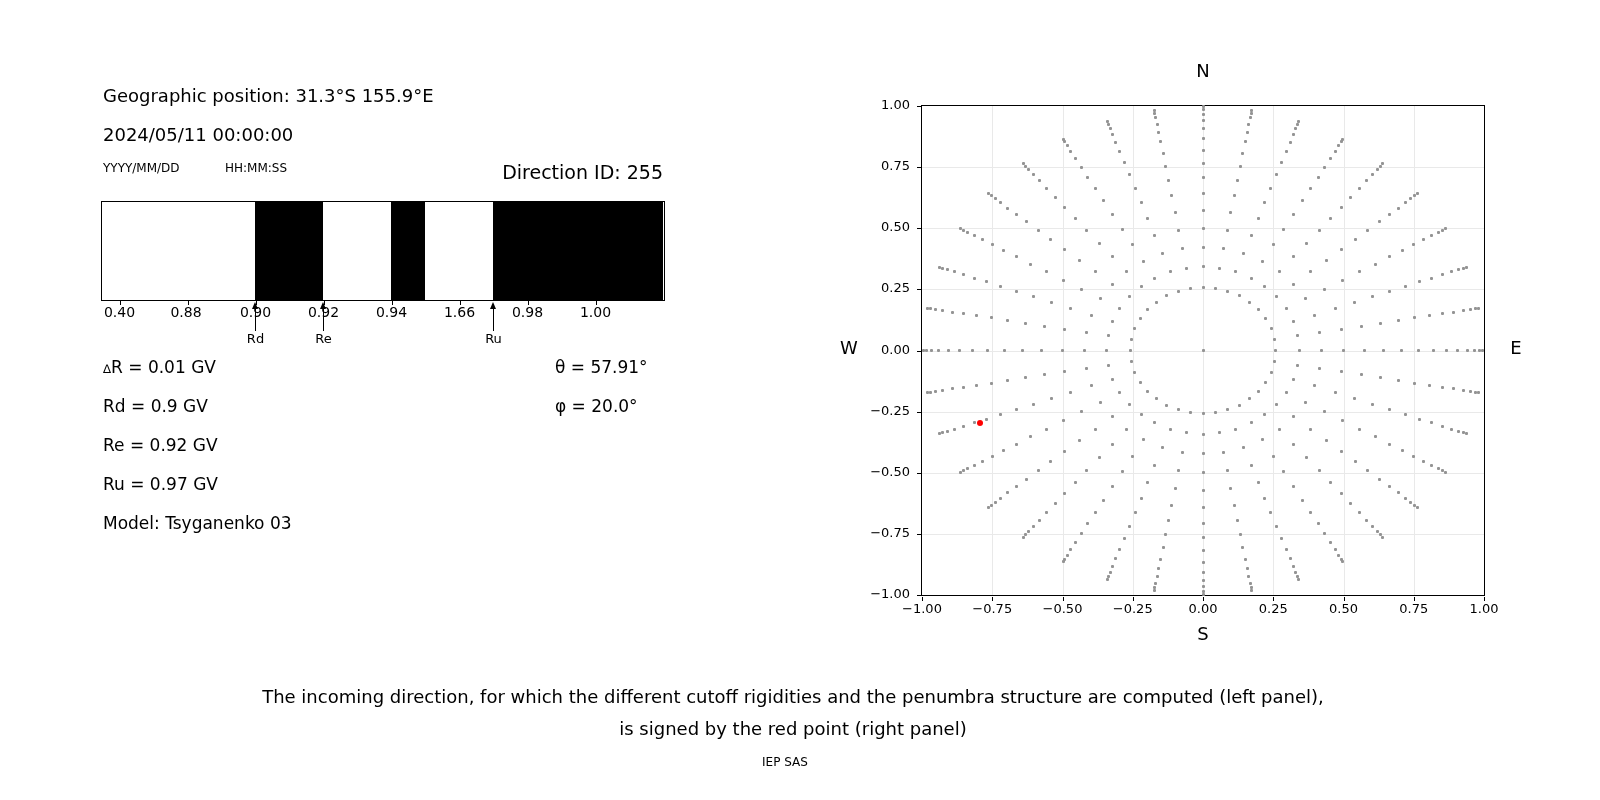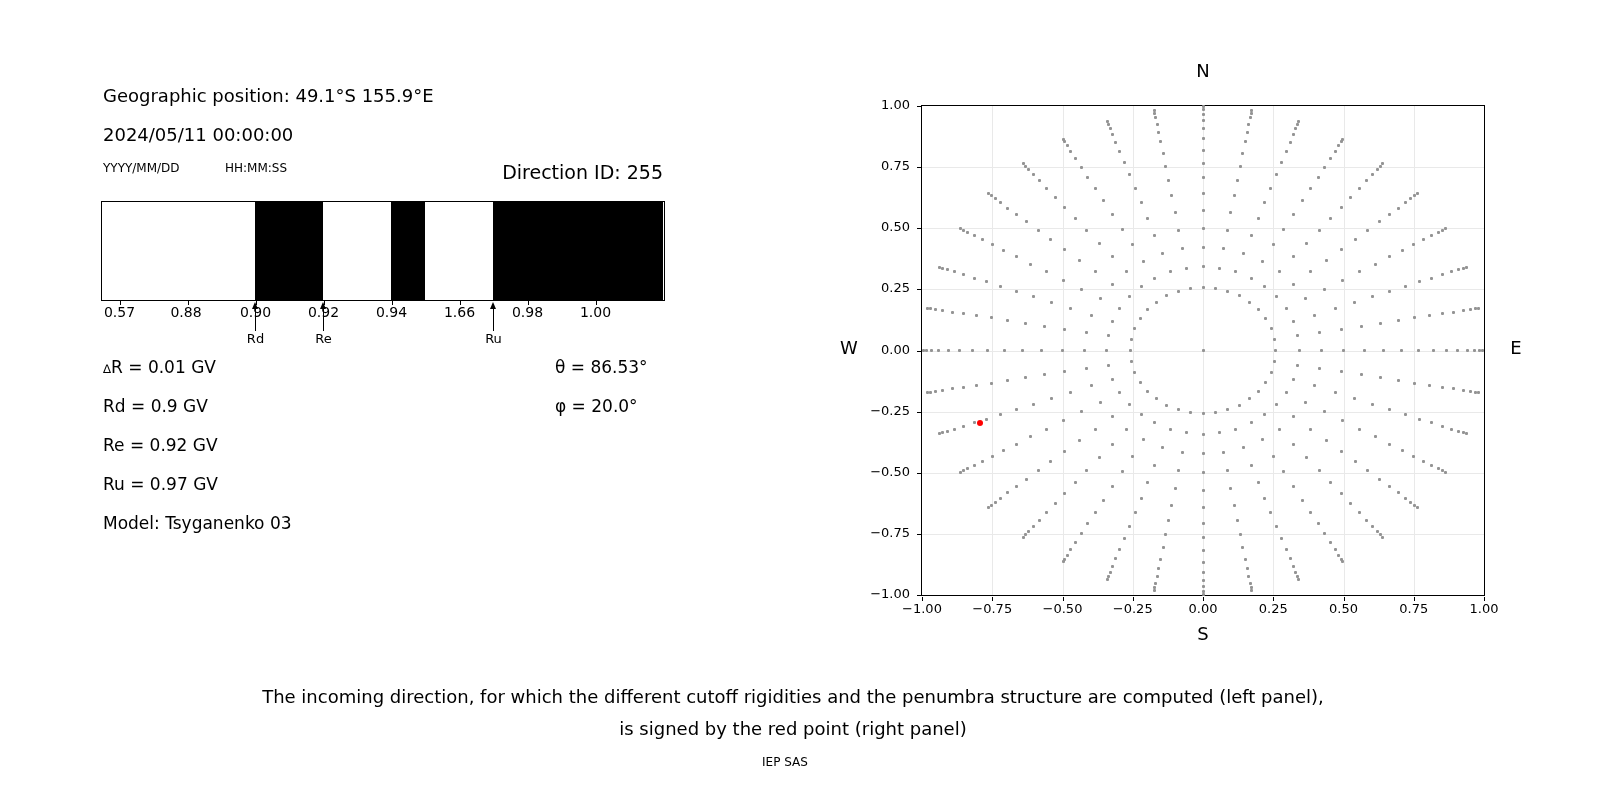--- a/index.html
+++ b/index.html
@@ -43,34 +43,34 @@
   .compass{position:absolute;font-size:18px;transform:translate(-50%,0);}
   .caption-wrap{position:absolute;left:0;width:1586px;text-align:center;}
   .caption-line{font-size:18px;}
   .credit-wrap{position:absolute;left:0;width:1570px;text-align:center;top:755px;font-size:12px;}
 </style>
 </head>
 <body>
 
 <div id="figure">
 
-  <div class="txt geo">Geographic position: 49.1°S 155.9°E</div>
+  <div class="txt geo">Geographic position: 31.3°S 155.9°E</div>
   <div class="txt datetime">2024/05/11 00:00:00</div>
   <div class="txt fmt-date">YYYY/MM/DD</div>
   <div class="txt fmt-time">HH:MM:SS</div>
   <div class="txt dirid">Direction ID: 255</div>
 
   <div id="penumbra">
       <div class="band" style="left: 153px; width: 68px; background: rgb(0, 0, 0);"></div>
       <div class="band" style="left: 289px; width: 34px; background: rgb(0, 0, 0);"></div>
       <div class="band" style="left: 391px; width: 170px; background: rgb(0, 0, 0);"></div>
     </div>
   <div id="penumbra-axis">
       <div class="txt ptick" style="left: 119.5px; top: 301px;"></div>
-      <div class="txt pticklabel" style="left: 119.5px; top: 304px;">0.57</div>
+      <div class="txt pticklabel" style="left: 119.5px; top: 304px;">0.40</div>
       <div class="txt ptick" style="left: 187.5px; top: 301px;"></div>
       <div class="txt pticklabel" style="left: 186px; top: 304px;">0.88</div>
       <div class="txt ptick" style="left: 255.5px; top: 301px;"></div>
       <div class="txt pticklabel" style="left: 255.5px; top: 304px;">0.90</div>
       <div class="txt ptick" style="left: 323.5px; top: 301px;"></div>
       <div class="txt pticklabel" style="left: 323.5px; top: 304px;">0.92</div>
       <div class="txt ptick" style="left: 391.5px; top: 301px;"></div>
       <div class="txt pticklabel" style="left: 391.5px; top: 304px;">0.94</div>
       <div class="txt ptick" style="left: 459.5px; top: 301px;"></div>
       <div class="txt pticklabel" style="left: 459.5px; top: 304px;">1.66</div>
@@ -87,21 +87,21 @@
       <div class="txt arrow-head" style="left: 490px; top: 302px;"></div>
       <div class="txt arrow-line" style="left: 492.75px; top: 308px; height: 23px;"></div>
       <div class="txt arrow-label" style="left: 493.5px; top: 331px;">Ru</div>
     </div>
 
   <div class="txt info" style="top:357px"><span class="delta-sym">∆</span><span>R = 0.01 GV</span></div>
   <div class="txt info" style="top:396px">Rd = 0.9 GV</div>
   <div class="txt info" style="top:435px">Re = 0.92 GV</div>
   <div class="txt info" style="top:474px">Ru = 0.97 GV</div>
   <div class="txt info" style="top:513px">Model: Tsyganenko 03</div>
-  <div class="txt angle" style="top:357px">θ = 86.53°</div>
+  <div class="txt angle" style="top:357px">θ = 57.91°</div>
   <div class="txt angle" style="top:396px">φ = 20.0°</div>
 
   <div id="dirmap">
       <div class="gline-v" style="left: 70.25px;"></div>
       <div class="gline-h" style="top: 427.875px;"></div>
       <div class="gline-v" style="left: 140.5px;"></div>
       <div class="gline-h" style="top: 366.75px;"></div>
       <div class="gline-v" style="left: 210.75px;"></div>
       <div class="gline-h" style="top: 305.625px;"></div>
       <div class="gline-v" style="left: 281px;"></div>

